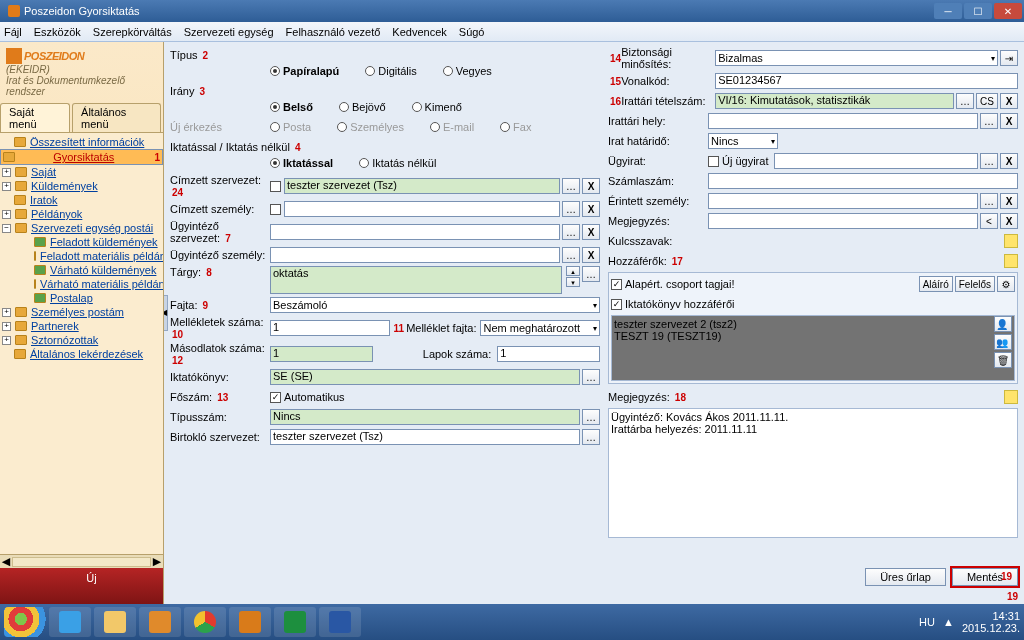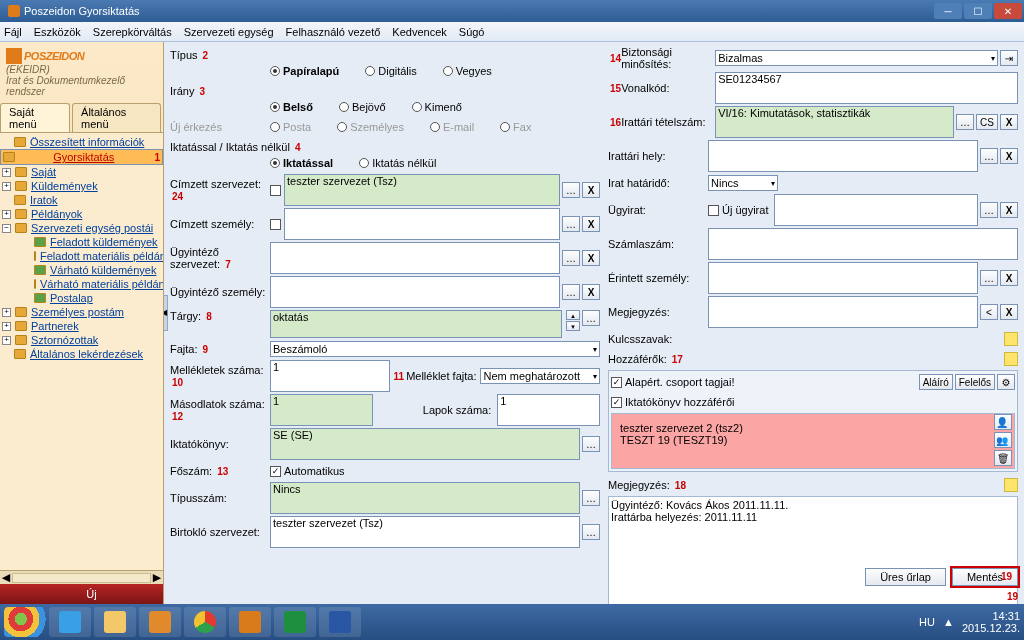--- a/index.html
+++ b/index.html
@@ -31,44 +31,44 @@
 .tree { flex: 1; background: #fbeccf; border-top: 1px solid #b7a06b; padding: 2px 0; overflow: auto; }
 .tree-item { padding: 1px 2px 1px 14px; display: flex; align-items: center; gap: 4px; cursor: pointer; white-space: nowrap; }
 .tree-item .exp { width: 9px; height: 9px; border: 1px solid #888; display: inline-flex; align-items: center; justify-content: center; font-size: 8px; line-height: 1; background: #fff; margin-left: -12px; }
 .tree-item.l2 { padding-left: 34px; }
 .tree-item .ico { width: 12px; height: 10px; background: #e7a83a; border: 1px solid #b8821b; border-radius: 1px; }
 .tree-item.sel { background: #ffbb55; }
 .tree-item.sel a { color: #b00; text-decoration: underline; }
 .tree a { color: #0040a0; text-decoration: underline; }
 .sidebar-scroll { height: 14px; background: #e9dcb8; border-top: 1px solid #b7a06b; display: flex; align-items: center; }
 .sidebar-scroll .track { flex: 1; height: 10px; background: #f3e8c8; border: 1px solid #cdbd8e; }
-.ujbtn { height: 20px; background: linear-gradient(#b52424,#7e1414); color: #fff; text-align: center; line-height: 20px; font-weight: 500; cursor: pointer; padding-left: 20px; }
+.ujbtn { height: 36px; background: linear-gradient(#b52424,#7e1414); color: #fff; text-align: center; line-height: 20px; font-weight: 500; cursor: pointer; padding-left: 20px; }
 
 
 .content { flex: 1; background: #e5ecf5; position: relative; padding: 4px 6px 0 6px; overflow: hidden; }
 .row { display: flex; align-items: center; margin-bottom: 2px; min-height: 18px; }
 .lbl { width: 100px; font-size: 11px; }
 .num { color: #c00; font-weight: 700; font-size: 10px; margin-left: 2px; }
 .radio { display: inline-flex; align-items: center; gap: 3px; margin-right: 26px; }
 .radio .dot { width: 10px; height: 10px; border-radius: 50%; border: 1px solid #555; display: inline-block; position: relative; background: #fff; }
 .radio.checked .dot::after { content: ""; position: absolute; inset: 2px; border-radius: 50%; background: #333; }
 .radio.disabled { color: #999; }
-.txt { height: 32px; border: 1px solid #7a92b3; background: #fff; flex: 1; padding: 0 2px; font-size: 11px; }
+.txt { height: 16px; border: 1px solid #7a92b3; background: #fff; flex: 1; padding: 0 2px; font-size: 11px; }
 .txt.green { background: #d4eac9; }
 .btn { min-width: 18px; height: 16px; border: 1px solid #7a92b3; background: linear-gradient(#fdfdfd,#e4e9f0); margin-left: 2px; display: inline-flex; align-items: center; justify-content: center; cursor: pointer; font-size: 10px; padding: 0 3px; }
 .btnX { font-weight: 700; }
 .spn { width: 44px; }
 .sel { height: 16px; border: 1px solid #7a92b3; background: #fff; flex: 1; display: flex; align-items: center; justify-content: space-between; padding: 0 2px; }
 .sel .arr { font-size: 8px; }
 .chk { width: 11px; height: 11px; border: 1px solid #555; background: #fff; display: inline-flex; align-items: center; justify-content: center; font-size: 9px; margin-right: 3px; }
 .cols2 { display: flex; gap: 8px; align-items: flex-start; }
 .colL { flex: 1; min-width: 0; }
 .colR { width: 410px; }
 
-.hozz-box { border: 1px solid #a6b9d4; background: #fca5a5; height: 56px; position: relative; padding: 8px; }
+.hozz-box { border: 1px solid #a6b9d4; background: #737373; height: 66px; position: relative; padding: 2px; }
 .hozz-tools { position: absolute; right: 2px; top: 0; display: flex; flex-direction: column; gap: 2px; }
 .hozz-tools .btn { width: 18px; height: 16px; }
 .megj-box { border: 1px solid #a6b9d4; background: #fff; height: 130px; padding: 2px; margin-top: 2px; }
 
 .vsbtns { display: flex; flex-direction: column; gap: 1px; margin-left: 2px; }
 .vsbtns .btn { height: 10px; min-width: 14px; font-size: 7px; line-height: 1; }
 
 .footer-btns { position: absolute; right: 6px; bottom: 2px; display: flex; gap: 6px; }
 .footer-btns .fbtn { padding: 2px 14px; border: 1px solid #7a92b3; background: linear-gradient(#fdfdfd,#e4e9f0); cursor: pointer; }
 .footer-btns .fbtn.save { outline: 2px solid #c00; outline-offset: 0; }

